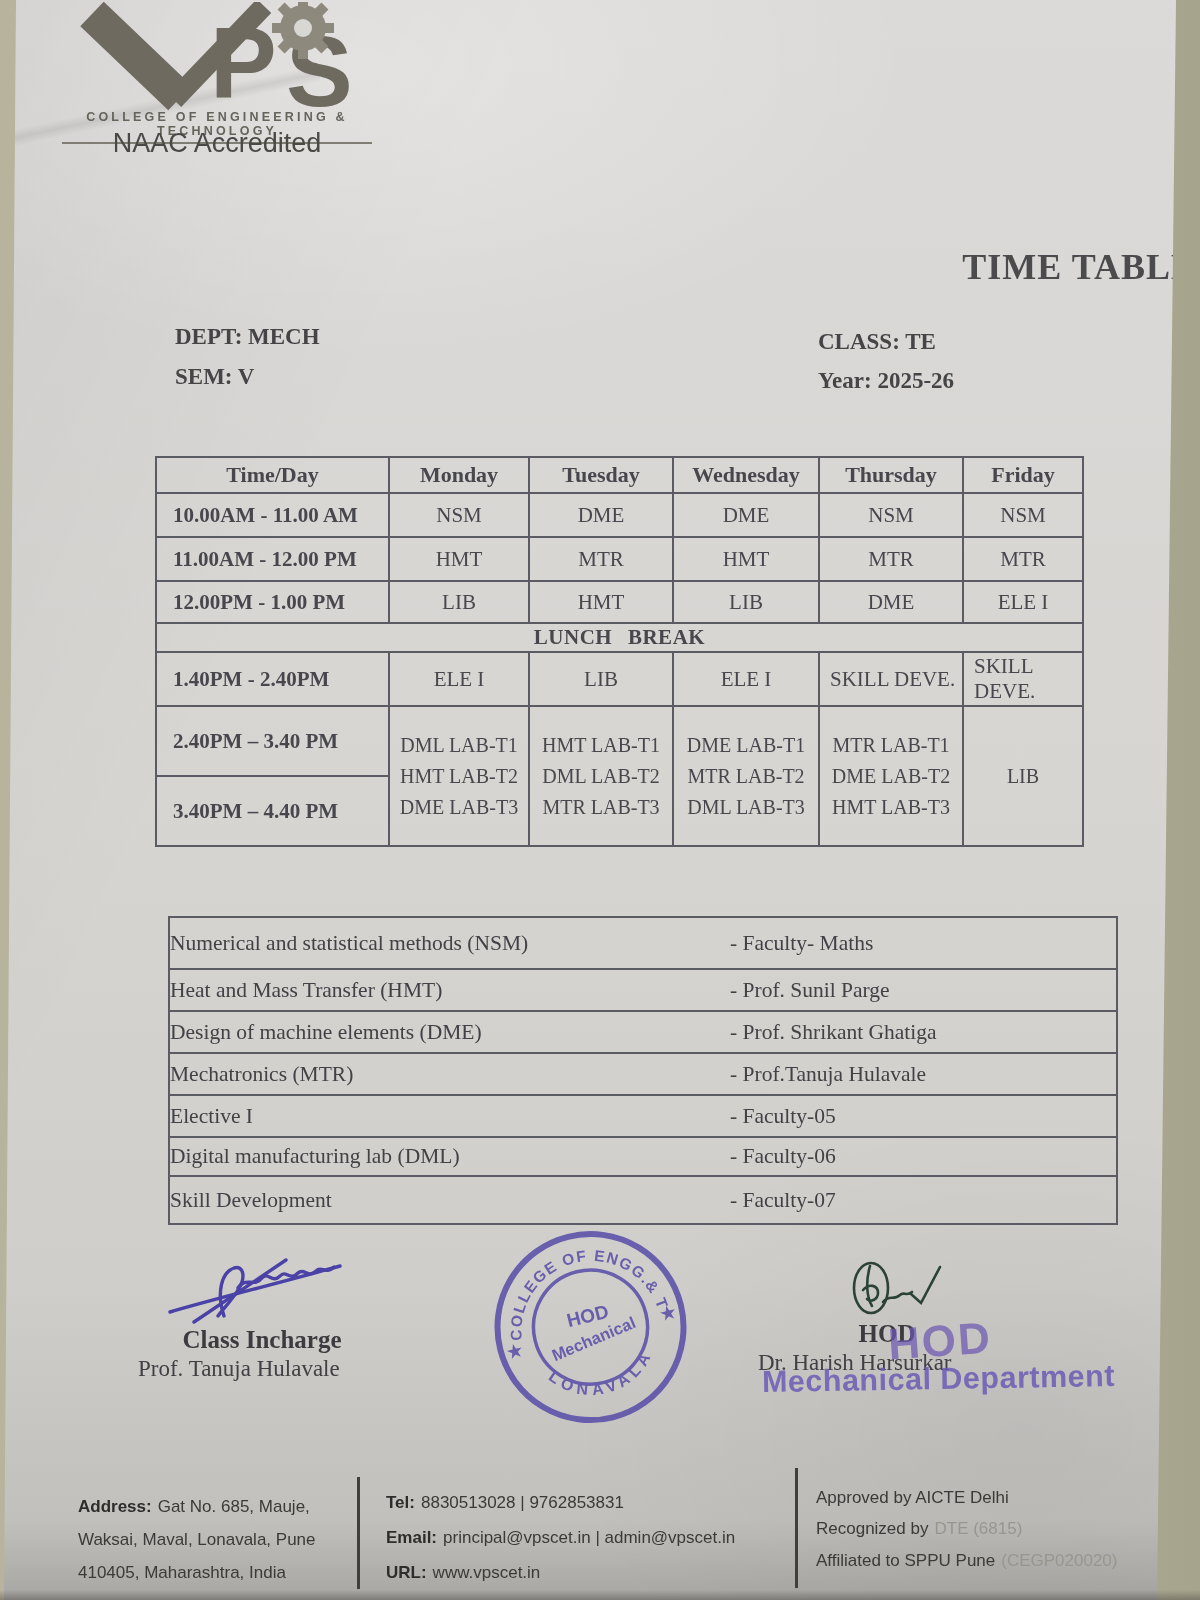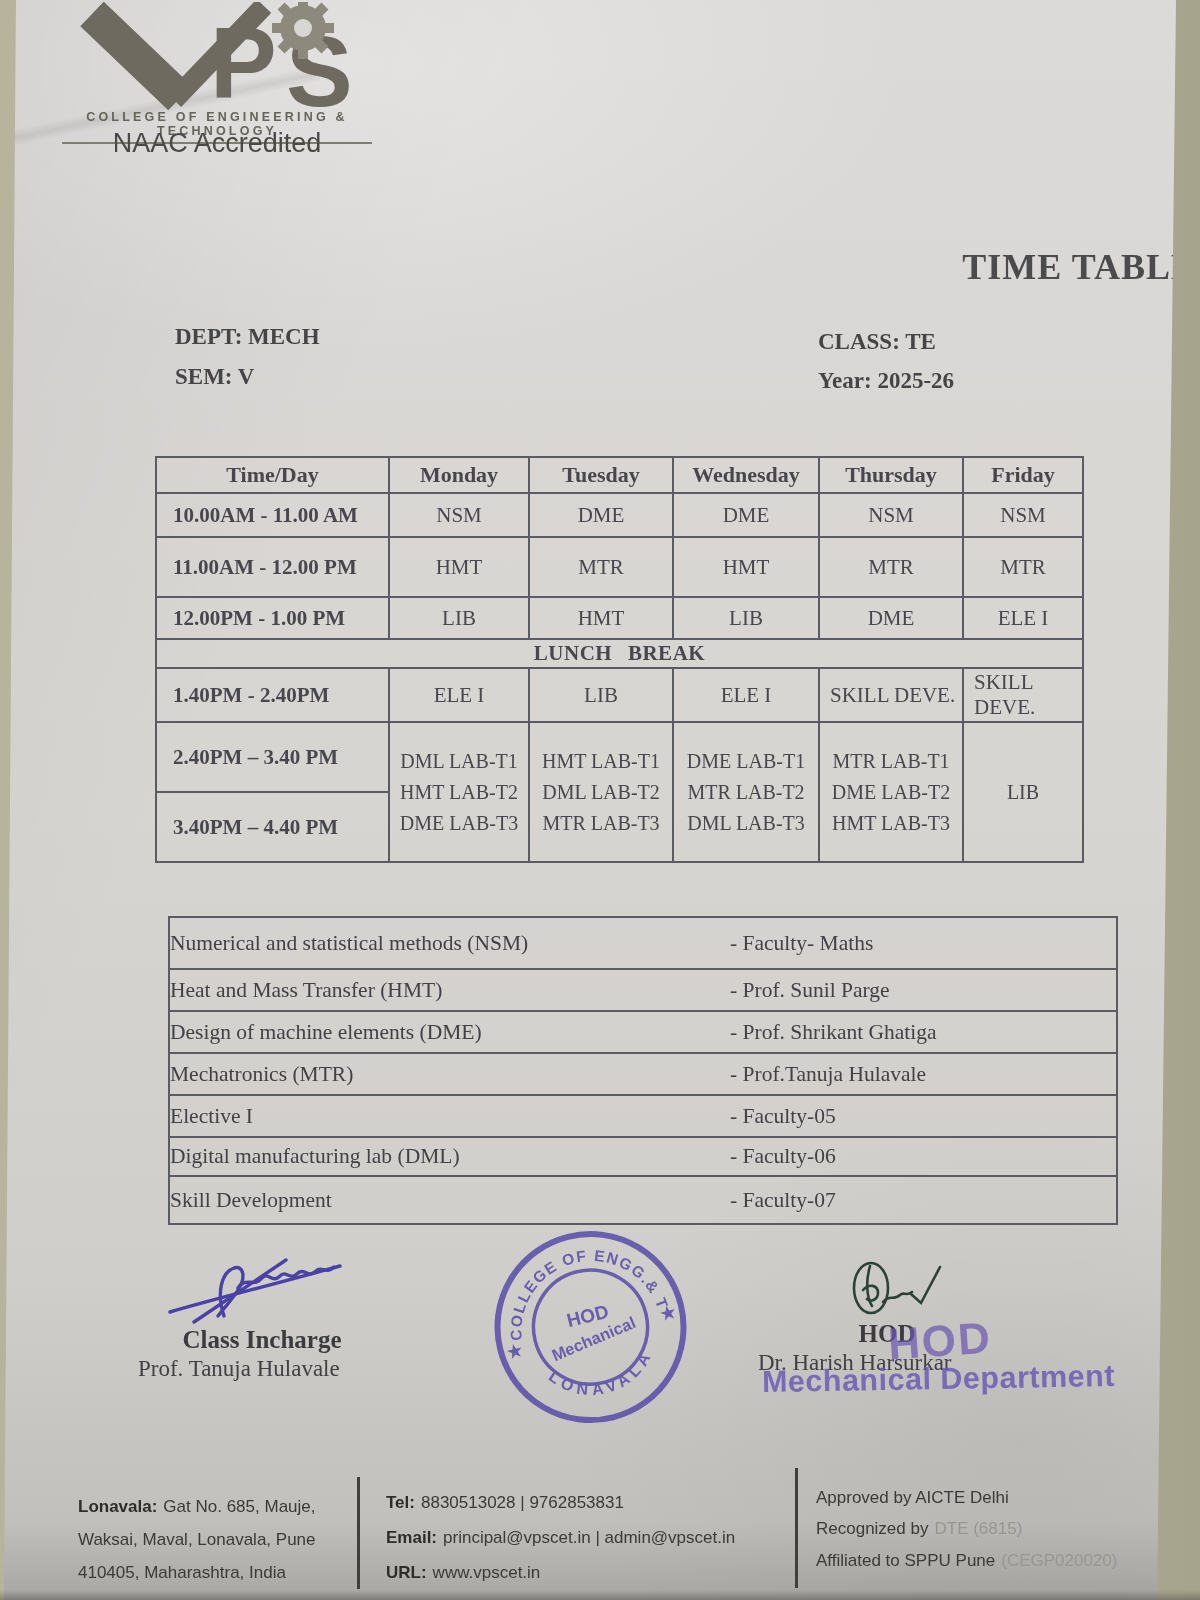--- a/index.html
+++ b/index.html
@@ -141,21 +141,21 @@
       <th>Friday</th>
     </tr>
     <tr style="height:44px">
       <td class="time">10.00AM - 11.00 AM</td>
       <td class="slot">NSM</td>
       <td class="slot">DME</td>
       <td class="slot">DME</td>
       <td class="slot">NSM</td>
       <td class="slot">NSM</td>
     </tr>
-    <tr style="height:60px">
+    <tr style="height:44px">
       <td class="time">11.00AM - 12.00 PM</td>
       <td class="slot">HMT</td>
       <td class="slot">MTR</td>
       <td class="slot">HMT</td>
       <td class="slot">MTR</td>
       <td class="slot">MTR</td>
     </tr>
     <tr style="height:42px">
       <td class="time">12.00PM - 1.00 PM</td>
       <td class="slot">LIB</td>
@@ -277,21 +277,21 @@
   </svg>
   <div class="abs sig-title" style="left:832px;top:1320px;width:110px;">HOD</div>
   <div class="abs sig-name" style="left:758px;top:1350px;width:260px;white-space:nowrap;">Dr. Harish Harsurkar</div>
   <div class="abs ink-hod" style="left:888px;top:1316px;">HOD</div>
   <div class="abs ink-dept" style="left:762px;top:1361px;">Mechanical Department</div>
 
   <div class="abs vline" style="left:357px;top:1477px;height:112px;"></div>
   <div class="abs vline" style="left:795px;top:1468px;height:120px;"></div>
 
   <div class="abs foot addr" style="left:78px;top:1490px;">
-    <b>Lonavala:</b><span class="sp"></span><span>Gat No. 685, Mauje, Waksai, Maval, Lonavala, Pune 410405, Maharashtra, India</span>
+    <b>Address:</b><span class="sp"></span><span>Gat No. 685, Mauje, Waksai, Maval, Lonavala, Pune 410405, Maharashtra, India</span>
   </div>
 
   <div class="abs foot contact" style="left:386px;top:1486px;">
     <div>
       <b>Tel:</b><span class="sp"></span><span>8830513028  |  9762853831</span>
     </div>
     <div>
       <b>Email:</b><span class="sp"></span><span>principal@vpscet.in  |  admin@vpscet.in</span>
     </div>
     <div>

